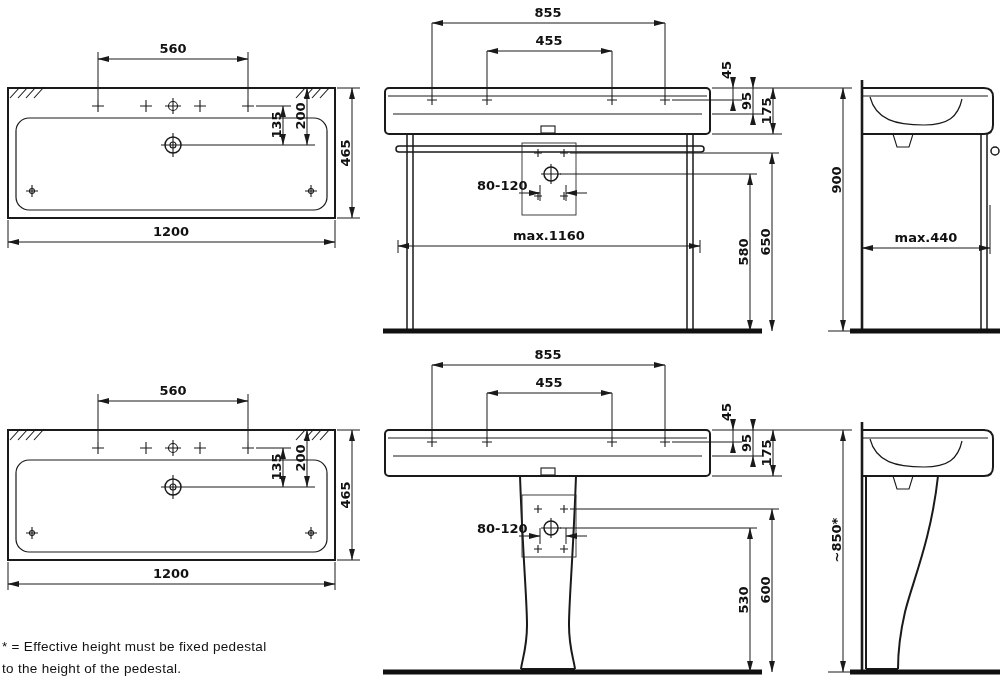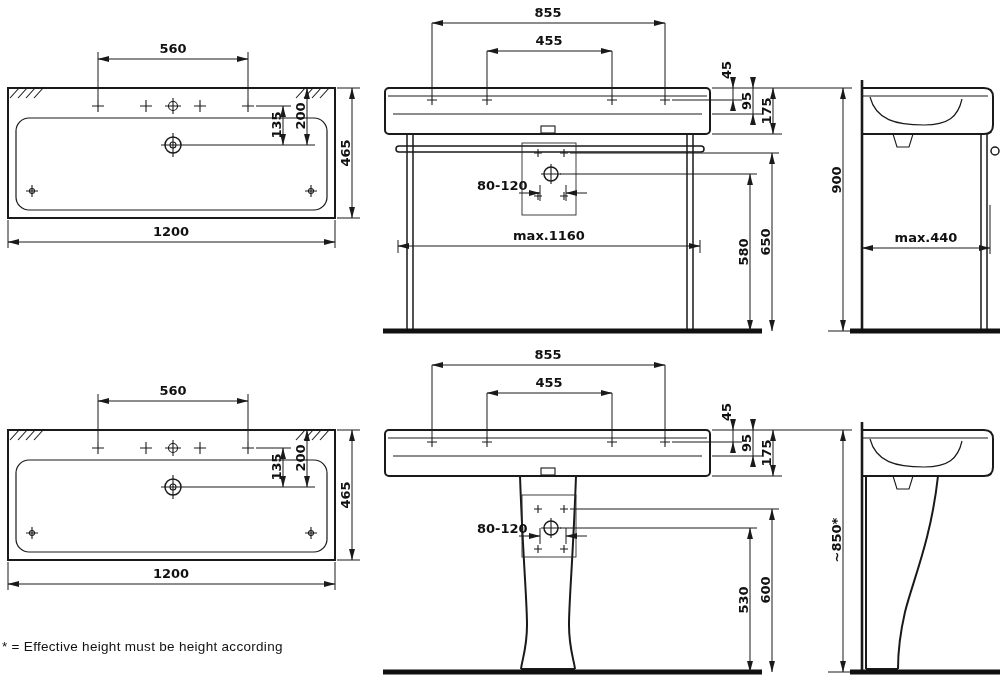--- a/index.html
+++ b/index.html
@@ -199,14 +199,15 @@
       <path class="o" fill="#fff" d="M862,430 H984 Q993,430 993,439 V467 Q993,476 984,476 H862"></path>
       <path class="o2" d="M862,438 H988"></path>
       <path class="o2" d="M870,439 C876,462 896,467 924,467 C948,467 958,459 962,441"></path>
       <path class="o1" d="M893,476 H913 L909,489 H897 Z"></path>
       <line class="fl" x1="850" y1="672" x2="1000" y2="672"></line>
     </g>
   </g>
 </svg>
 
 <div class="note">
-  <div>* = Effective height must be height according</div>
+  <div>* = Effective height must be fixed pedestal</div>
+  <div>to the height of the pedestal.</div>
 </div>
 
 </body></html>

